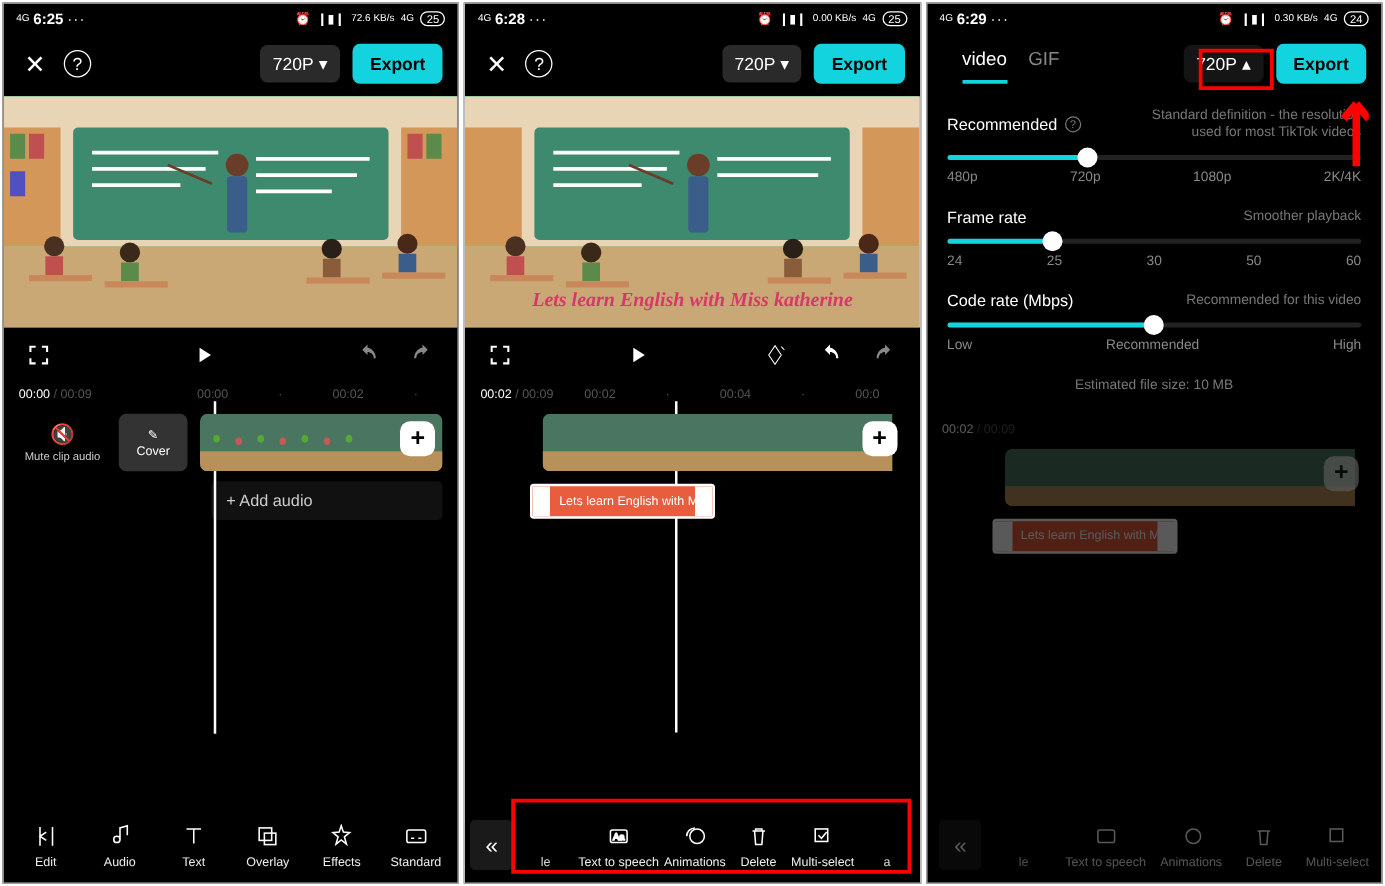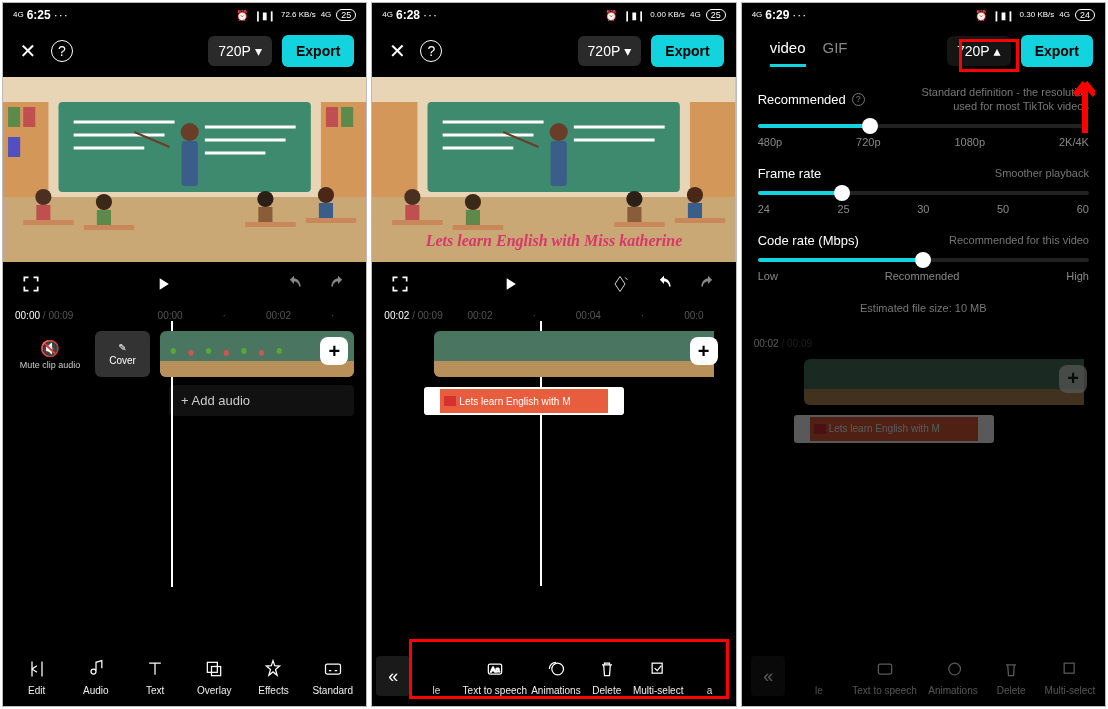--- a/index.html
+++ b/index.html
@@ -37,21 +37,21 @@
   .track-row { display: flex; align-items: center; padding: 10px 12px 4px; gap: 10px; position: relative; }
   .left-ctrl { width: 70px; display: flex; flex-direction: column; align-items: center; font-size: 9px; color: #ccc; gap: 2px; }
   .left-ctrl .ic { font-size: 16px; }
   .cover-btn { width: 55px; height: 46px; background: #333; border-radius: 6px; display: flex; flex-direction: column; align-items: center; justify-content: center; font-size: 10px; gap: 2px; cursor: pointer; }
   .clip-strip { flex: 1; height: 46px; border-radius: 6px; overflow: hidden; display: flex; position: relative; }
   .clip-strip svg { height: 46px; }
   .add-plus { background: #fff; color: #000; width: 28px; height: 28px; border-radius: 8px; display: flex; align-items: center; justify-content: center; font-size: 20px; font-weight: bold; position: absolute; right: 18px; top: 50%; transform: translateY(-50%); cursor: pointer; }
   .add-audio { margin: 4px 12px 0 166px; padding: 8px 12px; background: #111; border-radius: 4px; font-size: 13px; color: #ccc; cursor: pointer; }
 
   .text-clip-row { padding: 6px 12px 0; }
-  .text-clip { margin-left: 40px; height: 28px; background: #e85d3e; border-radius: 3px; border: 2px solid #fff; display: flex; align-items: center; width: 200px; overflow: hidden; position: relative; }
+  .text-clip { margin-left: 40px; height: 28px; background: #e85d3e; border-radius: 3px; border: 2px solid #fff; display: flex; align-items: center; width: 148px; overflow: hidden; position: relative; }
   .text-clip .handle { width: 14px; background: #fff; height: 100%; }
   .text-clip .lbl { flex: 1; font-size: 10px; padding: 0 4px; white-space: nowrap; overflow: hidden; display: flex; align-items: center; gap: 3px; }
   .text-clip .lbl::before { content: ''; width: 12px; height: 10px; background: #d63030; border-radius: 1px; display: inline-block; }
 
   .bottom-bar { display: flex; align-items: center; justify-content: space-around; padding: 10px 6px 10px; gap: 4px; }
   .bot-btn { display: flex; flex-direction: column; align-items: center; font-size: 10px; gap: 4px; cursor: pointer; min-width: 44px; color: #eee; }
   .bot-btn .ic { width: 24px; height: 24px; display: flex; align-items: center; justify-content: center; }
   .bot-btn .ic svg { width: 20px; height: 20px; fill: none; stroke: #fff; stroke-width: 1.5; }
   .back-arrow { width: 34px; height: 40px; background: #1a1a1a; border-radius: 4px; display: flex; align-items: center; justify-content: center; font-size: 18px; cursor: pointer; }
   .partial { opacity: 0.9; width: 20px; text-align: center; }

